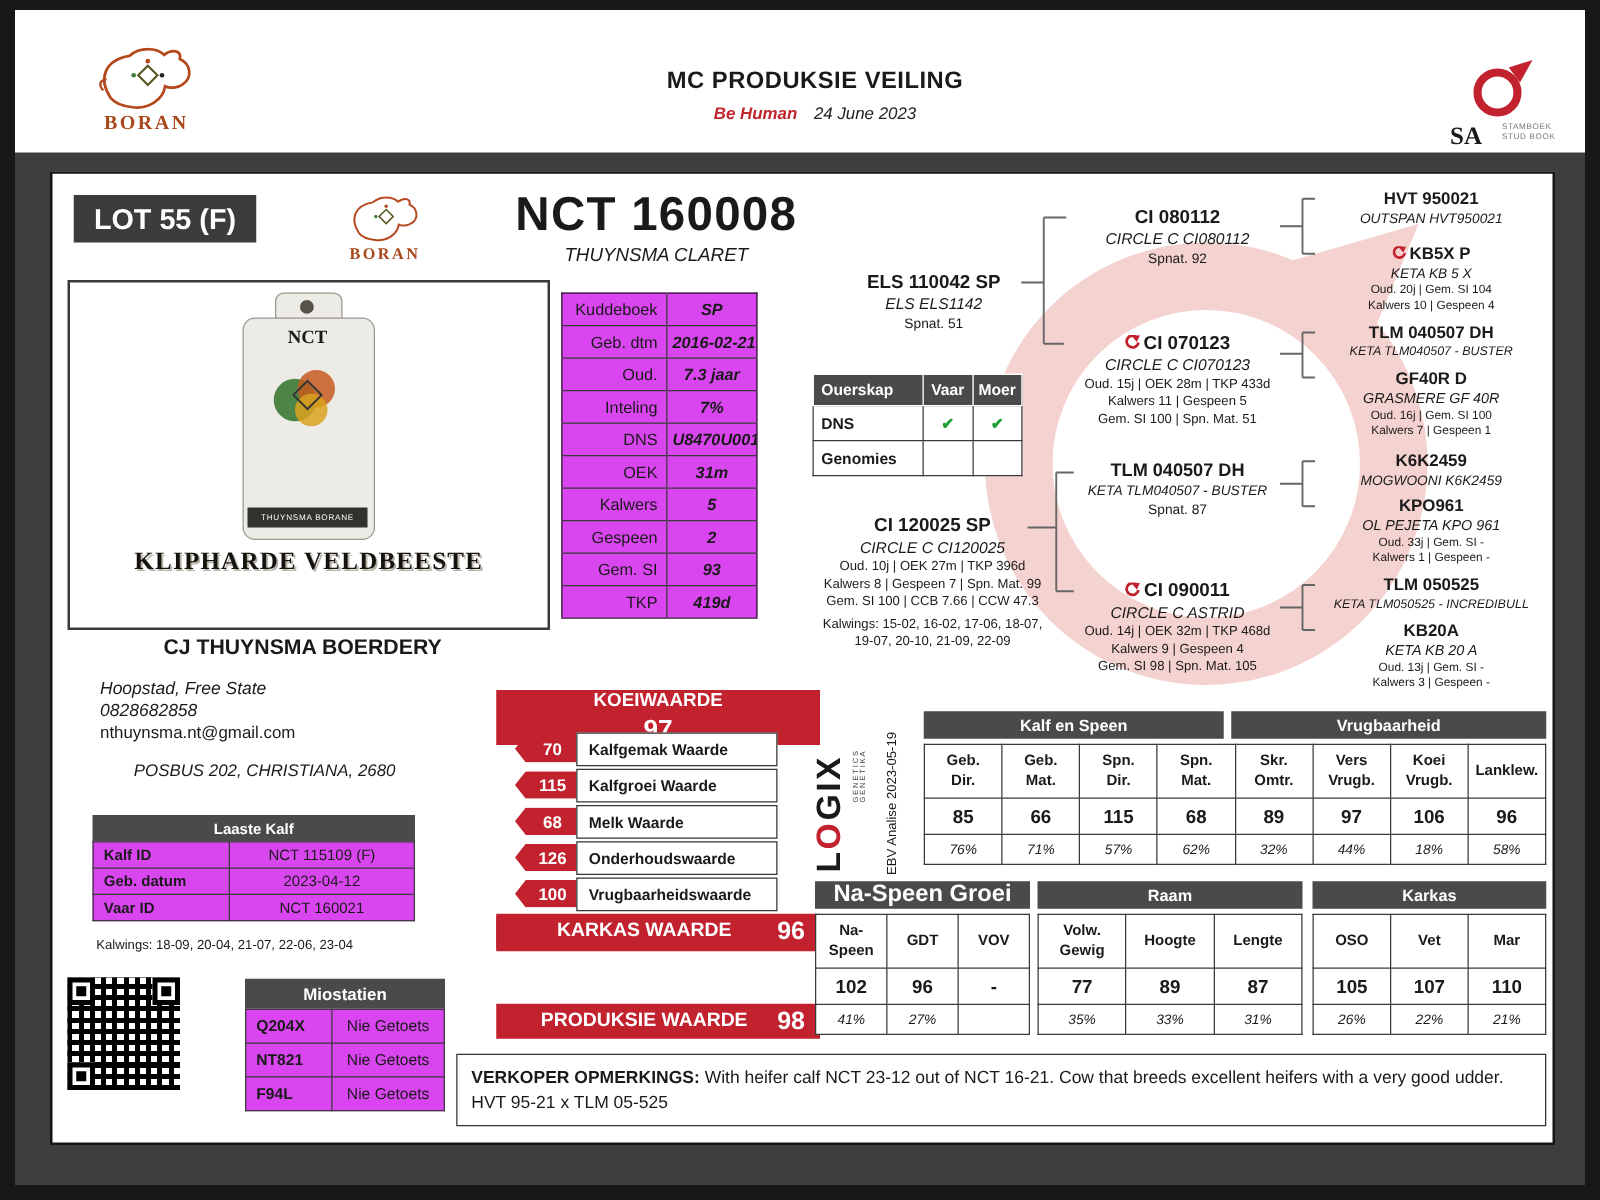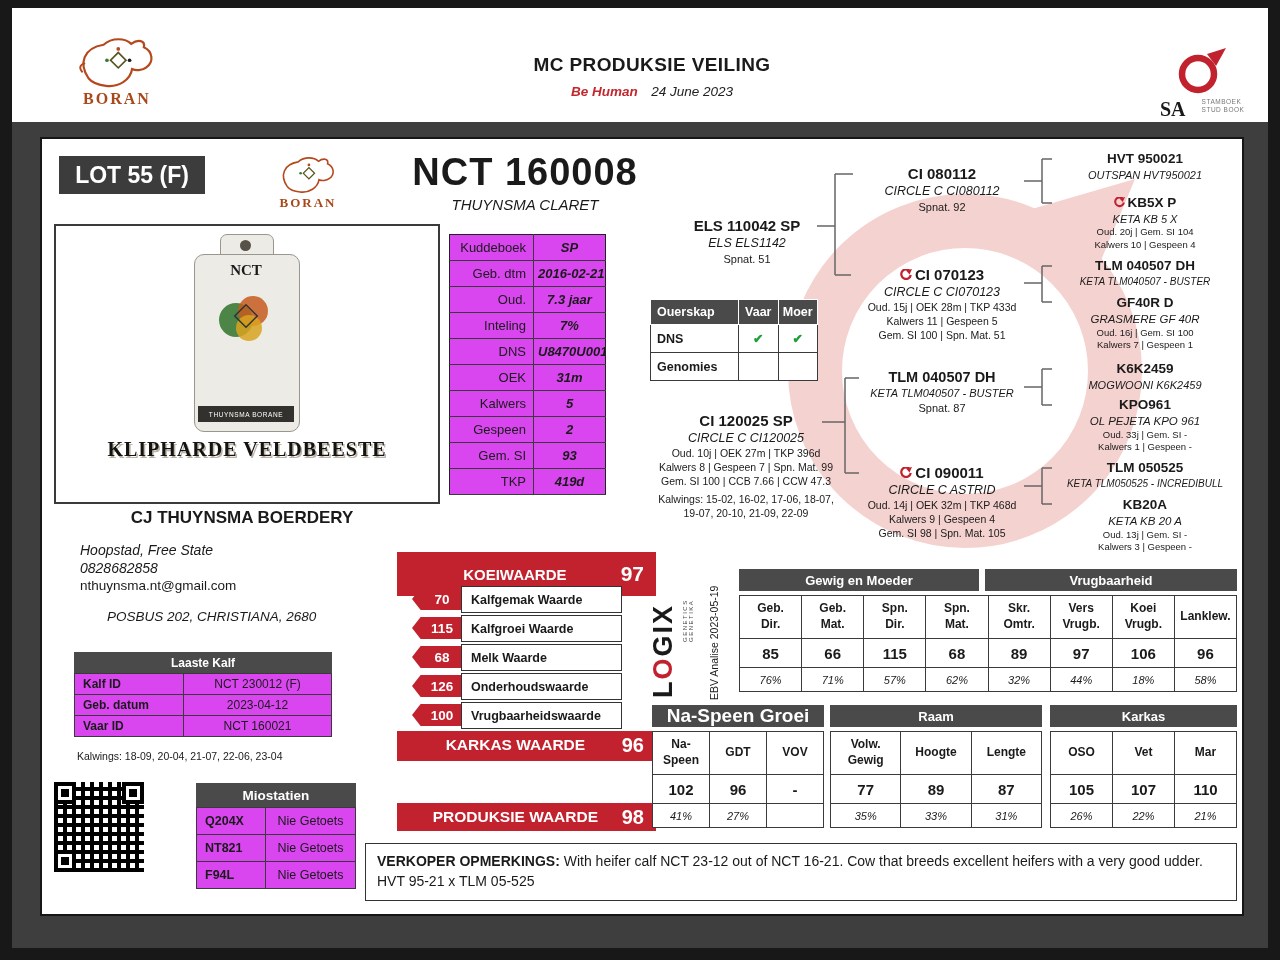--- a/index.html
+++ b/index.html
@@ -190,21 +190,21 @@
     <div class="abs i" style="left:38px;top:421px;font-size:14px;">0828682858</div>
     <div class="abs" style="left:38px;top:439px;font-size:13.5px;">nthuynsma.nt@gmail.com</div>
     <div class="abs i" style="left:65px;top:470px;font-size:13.5px;">POSBUS  202,  CHRISTIANA,  2680</div>
 
     <div class="abs bar-dark" style="left:32px;top:513px;width:258px;height:21px;font-size:12px;">Laaste Kalf</div>
     <div class="abs" style="left:32px;top:534px;width:258px;">
       <table class="tbl lk">
         <tbody>
             <tr>
           <td class="ll">Kalf ID</td>
-          <td class="lv">NCT 230012 (F)</td>
+          <td class="lv">NCT 115109 (F)</td>
         </tr>
         <tr>
           <td class="ll">Geb. datum</td>
           <td class="lv">2023-04-12</td>
         </tr>
         <tr>
           <td class="ll">Vaar ID</td>
           <td class="lv">NCT 160021</td>
         </tr>
       </tbody>
@@ -394,21 +394,21 @@
       <div class="gg-id">TLM 050525</div>
       <div class="gg-name" style="font-size:10px;">KETA TLM050525 - INCREDIBULL</div>
     </div>
     <div class="abs ctr" style="left:1008px;top:358px;width:190px;">
       <div class="gg-id">KB20A</div>
       <div class="gg-name" style="font-size:11.5px;">KETA KB 20 A</div>
       <div class="gg-det">Oud. 13j | Gem. SI -</div>
       <div class="gg-det">Kalwers 3 | Gespeen -</div>
     </div>
 
-    <div class="abs bar-red" style="left:355px;top:413px;width:235px;height:44px;">
+    <div class="abs bar-red" style="left:355px;top:413px;width:235px;height:44px;flex-direction:column;">
       <span class="lbl" style="font-size:15px;">KOEIWAARDE</span>
       <span class="num" style="font-size:21px;">97</span>
     </div>
 
     <div class="abs sub-tag" style="left:370px;top:449px;width:48px;height:22px;">70</div>
     <div class="abs sub-lbl" style="left:419px;top:447px;width:150px;height:25px;">Kalfgemak Waarde</div>
     <div class="abs sub-tag" style="left:370px;top:478px;width:48px;height:22px;">115</div>
     <div class="abs sub-lbl" style="left:419px;top:476px;width:150px;height:25px;">Kalfgroei Waarde</div>
     <div class="abs sub-tag" style="left:370px;top:507px;width:48px;height:22px;">68</div>
     <div class="abs sub-lbl" style="left:419px;top:505px;width:150px;height:25px;">Melk Waarde</div>
@@ -429,21 +429,21 @@
       <span class="lbl" style="font-size:15.5px;">PRODUKSIE WAARDE</span>
       <span class="num" style="font-size:20px;">98</span>
     </div>
 
     <div class="abs vtext b" style="left:606px;top:431px;height:128px;font-size:27px;letter-spacing:2px;">
       <span>L</span><span style="color:#c2212e;">O</span><span>GIX</span>
     </div>
     <div class="abs vtext" style="left:640px;top:433px;height:70px;font-size:6px;letter-spacing:1.5px;color:#444;">GENETICS GENETIKA</div>
     <div class="abs vtext" style="left:666px;top:431px;height:130px;font-size:10.5px;">EBV Analise 2023-05-19</div>
 
-    <div class="abs bar-dark" style="left:697px;top:430px;width:240px;height:22px;font-size:13px;">Gewig en Moeder</div>
+    <div class="abs bar-dark" style="left:697px;top:430px;width:240px;height:22px;font-size:13px;">Kalf en Speen</div>
     <div class="abs bar-dark" style="left:943px;top:430px;width:252px;height:22px;font-size:13px;">Vrugbaarheid</div>
     <div class="abs" style="left:697px;top:456px;width:498px;">
       <table class="ebv" style="width:498px;">
         <tbody>
             <tr>
           <th>
                 <div>Geb.</div>
                 <div>Dir.</div>
               </th>
           <th>

